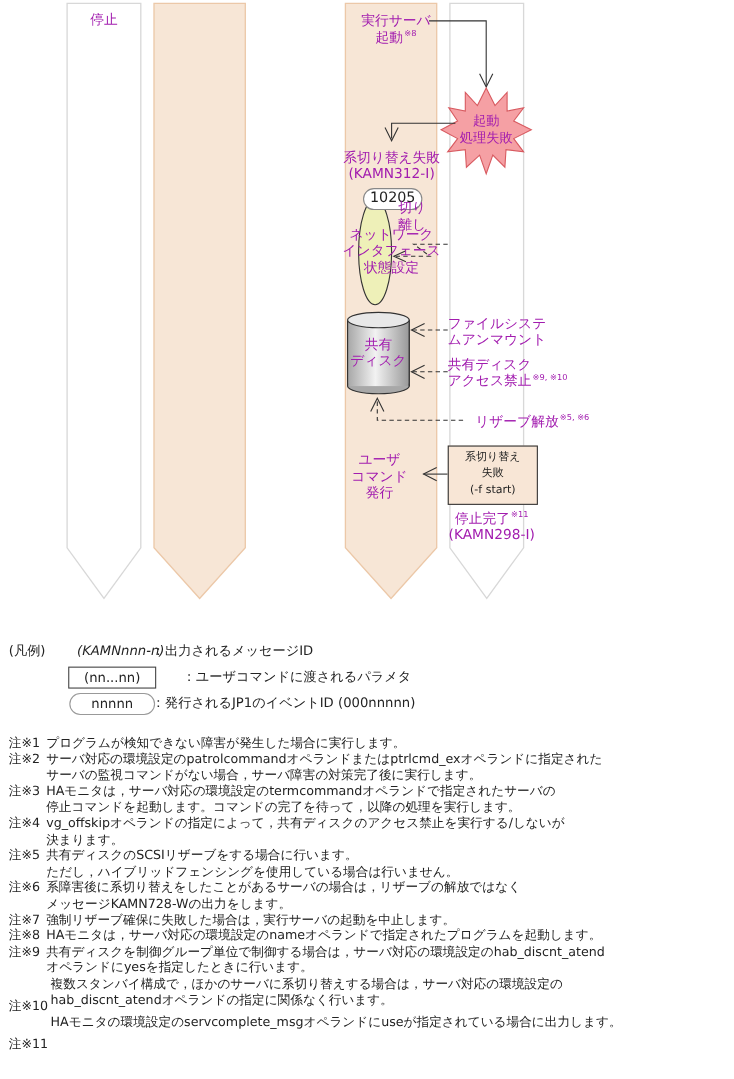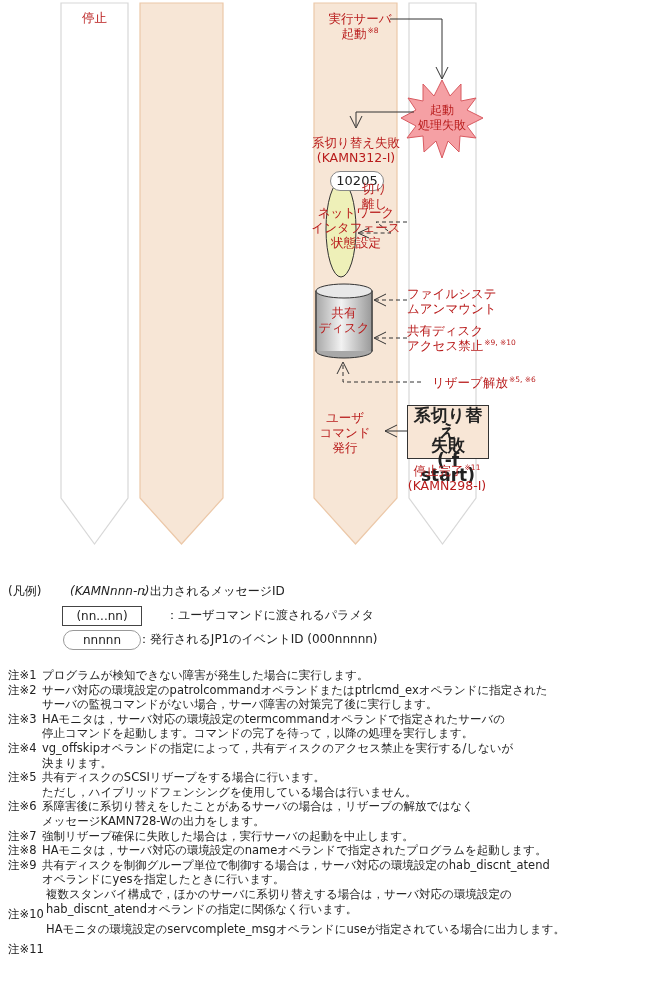--- a/index.html
+++ b/index.html
@@ -1,22 +1,22 @@
 <!DOCTYPE html>
 <html><head>
 <meta charset="utf-8">
 <style>
   html, body { margin:0; padding:0; background:#ffffff; }
   body { width:667px; height:981px; position:relative; overflow:hidden;
          font-family:"DejaVu Sans","Liberation Sans",sans-serif; color:#222; }
   #diagram { position:absolute; left:0; top:0; width:667px; height:560px; }
-  .t { position:absolute; font-size:12.5px; line-height:15px; color:#b91c1c; white-space:nowrap; text-align:center; }
+  .t { position:absolute; font-size:12.5px; line-height:15px; color:#a21caf; white-space:nowrap; text-align:center; }
   .sup { font-size:7.5px; vertical-align:top; line-height:9px; margin-left:1px; }
   .rounded { position:absolute; border:1px solid #888; border-radius:12px; background:#fff; text-align:center; font-size:13px; line-height:18px; }
-  .boxed { position:absolute; border:1px solid #333; background:#f8e6d6; text-align:center; font-size:17px; line-height:15px;font-weight:bold; }
+  .boxed { position:absolute; border:1px solid #333; background:#f8e6d6; text-align:center; font-size:10px; line-height:15px; }
   .legend { position:absolute; font-size:12px; line-height:16px; white-space:nowrap; }
   .notes { position:absolute; left:8px; top:668px; width:655px; font-size:11.5px; line-height:14.6px; }
   .note { display:flex; }
   .note-key { width:34px; flex:none; white-space:nowrap; }
   .note-key.wide { width:38px;margin-top:20px; }
   .note-text { flex:1; white-space:pre-line; }
 </style>
 </head>
 <body>
 

